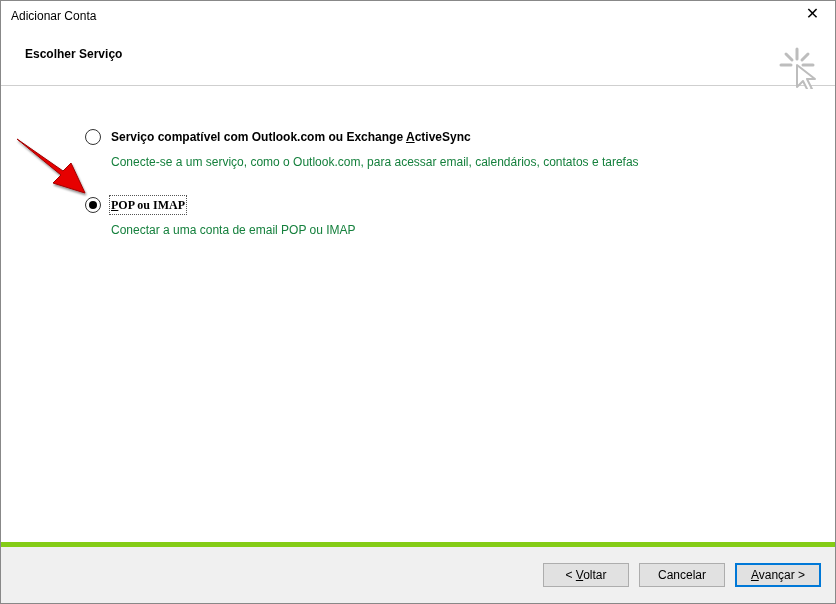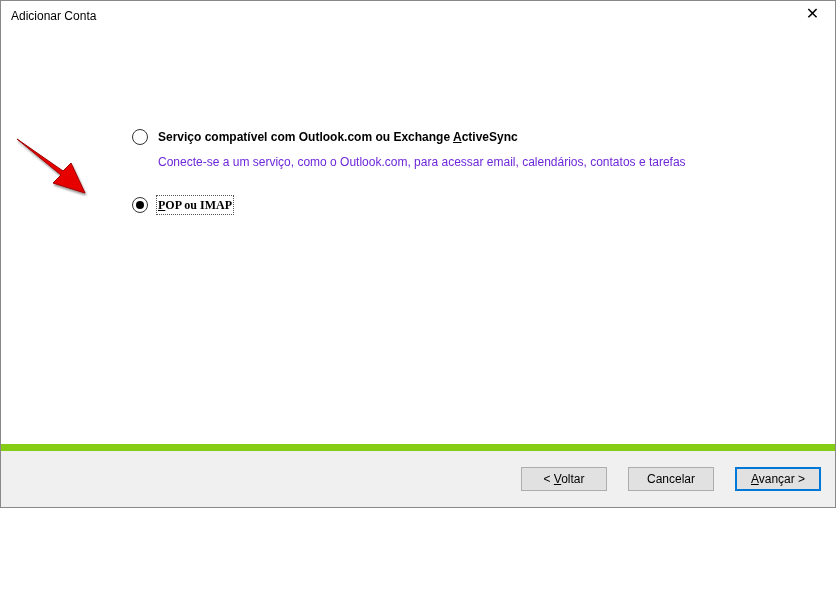--- a/index.html
+++ b/index.html
@@ -9,21 +9,21 @@
     height: 604px;
     font-family: "Segoe UI", Tahoma, sans-serif;
     font-size: 12px;
     background: #ffffff;
     color: #000000;
     overflow: hidden;
   }
   .window {
     position: relative;
     width: 836px;
-    height: 508px;
+    height: 604px;
     box-sizing: border-box;
     border: 1px solid #888;
     background: #fff;
   }
   
   .titlebar {
     position: relative;
     height: 30px;
     line-height: 30px;
     padding-left: 10px;
@@ -59,23 +59,22 @@
     top: 16px;
   }
 
   
   .body {
     position: absolute;
     top: 88px;
     left: 0;
     right: 0;
     bottom: 56px;
-    border-bottom: 7px solid #84cc16;
+    border-bottom: 5px solid #84cc16;
     background: #ffffff;
-    padding-left: 47px;
   }
 
   .options {
     padding: 40px 0 0 84px;
   }
   .option {
     position: relative;
     margin-bottom: 28px;
     padding-left: 26px;
   }
@@ -106,21 +105,21 @@
     line-height: 16px;
   }
   .option.selected .title {
     outline: 1px dotted #555;
     outline-offset: 1px;
     display: inline-block;
     font-family: Liberation Serif, serif;
   }
   .option .desc {
     font-size: 12px;
-    color: #6d28d9;
+    color: #15803d;
     margin-top: 10px;
     line-height: 14px;
   }
   .accesskey { text-decoration: underline; }
 
   
   .red-arrow {
     position: absolute;
     left: 12px;
     top: 130px;
@@ -133,21 +132,21 @@
     left: 0;
     right: 0;
     bottom: 0;
     height: 56px;
     background: #f0f0f0;
     border-top: 0;
     display: flex;
     justify-content: flex-end;
     align-items: center;
     padding-right: 14px;
-    gap: 21px;
+    gap: 10px;
   }
   .btn {
     min-width: 86px;
     height: 24px;
     padding: 0 10px;
     font-size: 12px;
     font-family: inherit;
     border: 1px solid #adadad;
     background: #e1e1e1;
     cursor: pointer;
@@ -161,33 +160,49 @@
 </head>
 <body>
 
 <div class="window">
 
   <div class="titlebar">
     <span>Adicionar Conta</span>
     <div class="close">✕</div>
   </div>
 
+  <div class="header">
+    <div class="heading">Escolher Serviço</div>
+    <span class="wizard-icon">
+      <svg width="46" height="46" viewBox="0 0 46 46">
+        <g stroke="#bdbdbd" stroke-width="3" stroke-linecap="round" fill="none">
+          <line x1="18" y1="2" x2="18" y2="12"></line>
+          <line x1="2" y1="18" x2="12" y2="18"></line>
+          <line x1="24" y1="18" x2="34" y2="18"></line>
+          <line x1="7" y1="7" x2="13" y2="13"></line>
+          <line x1="29" y1="7" x2="23" y2="13"></line>
+        </g>
+        <path d="M18 18 L18 40 L24 34 L29 44 L33 42 L28 32 L36 32 Z" fill="#ffffff" stroke="#bdbdbd" stroke-width="2" stroke-linejoin="round"></path>
+      </svg>
+    </span>
+  </div>
 
   <div class="body">
     <div class="options">
 
       <div class="option">
         <span class="radio"></span>
         <span class="title"><span>Serviço compatível com Outlook.com ou Exchange </span><span class="accesskey">A</span><span>ctiveSync</span></span>
         <div class="desc">Conecte-se a um serviço, como o Outlook.com, para acessar email, calendários, contatos e tarefas</div>
       </div>
 
       <div class="option selected">
         <span class="radio checked"></span>
         <span class="title"><span class="accesskey">P</span><span>OP ou IMAP</span></span>
+        <div class="desc">Conectar a uma conta de email POP ou IMAP</div>
       </div>
 
     </div>
   </div>
 
   <div class="red-arrow">
     <svg width="80" height="80" viewBox="0 0 80 80">
       <defs>
         <filter id="ds" x="-20%" y="-20%" width="150%" height="150%">
           <feDropShadow dx="1" dy="2" stdDeviation="1.2" flood-color="#000" flood-opacity="0.45"></feDropShadow>

